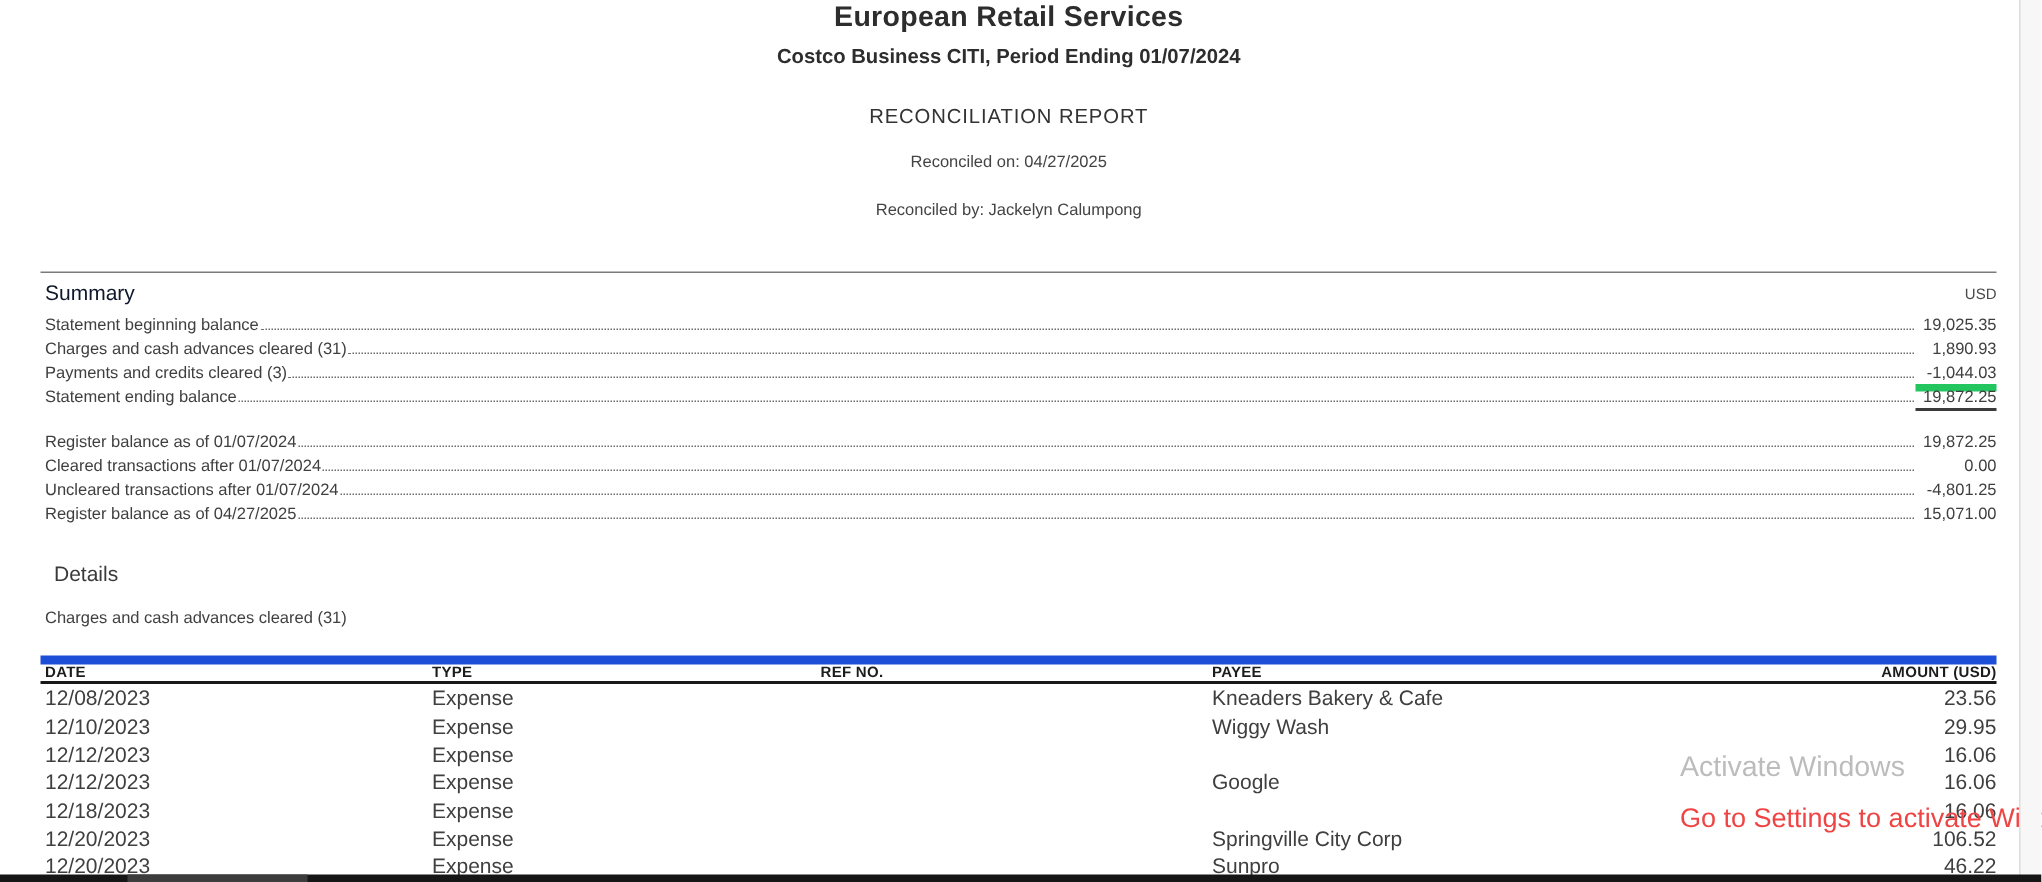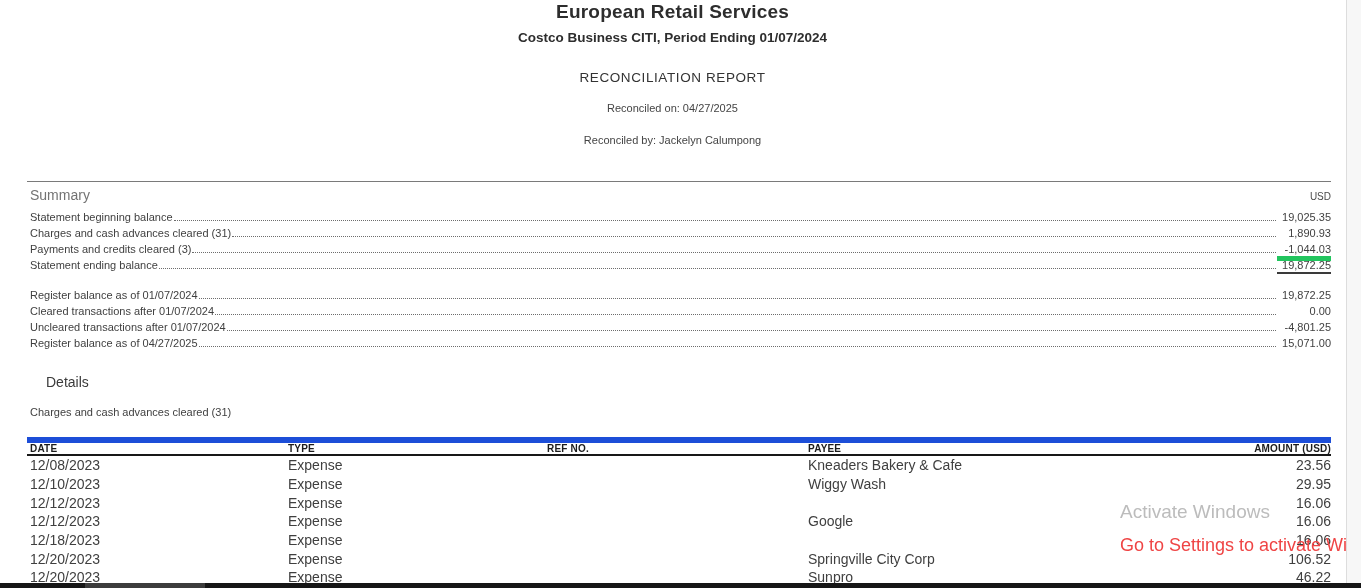--- a/index.html
+++ b/index.html
@@ -15,34 +15,34 @@
   .recon-on { margin-top:17px; font-size:11px; color:#444; }
   .recon-by { margin-top:20px; font-size:11px; color:#444; }
 
   
   .content-left { left:27px; width:1304px; }
   .abs { position:absolute; }
 
   .disclaimer { top:165px; left:30px; font-size:11px; color:#414141; }
   .rule { top:181px; height:0; border-top:1px solid #7a7a7a; }
 
-  .summary-head { top:187px; left:30px; font-size:14px; color:#737373; }
+  .summary-head { top:187px; left:30px; font-size:14px; color:#0f172a; }
   .usd-label { top:191px; font-size:10px; color:#4a4a4a; text-align:right; }
 
   .srows { display:block; }
   .srow { display:flex; align-items:baseline; height:16px; font-size:11px; color:#3f3f3f; padding-left:3px; }
   .srow .lbl { white-space:nowrap; }
   .srow .dots { flex:1 1 auto; border-bottom:1px dotted #6d6d6d; margin:0 1px 3px 1px; min-width:10px; }
   .srow .val { white-space:nowrap; text-align:right; min-width:54px; padding-bottom:1px; }
   .srow .val.line-under { border-bottom:5px solid #22c55e; }
   .srow .val.total-under { border-bottom:2.5px solid #3a3a3a; }
   .group1 { top:211px; }
   .group2 { top:289px; }
 
-  .details-head { top:374px; left:46px; font-size:14px; color:#3a3a3a; }
+  .details-head { top:374px; left:36px; font-size:14px; color:#3a3a3a; }
   .charges-label { top:406px; left:30px; font-size:11px; color:#414141; }
 
   
   .dtable { top:437px; }
   .trow { display:grid; grid-template-columns:258px 259px 261px 325px 1fr; padding:0 0 0 3px; }
   .thead { border-top:6px solid #1d4ed8; border-bottom:2px solid #181818; height:19px;
     align-items:center; font-size:10px; font-weight:700; color:#1c1c1c; letter-spacing:0.2px; }
   .tbody-row { height:18.7px; align-items:center; font-size:14px; color:#3f3f3f; }
   .cell-amount { text-align:right; }
 

